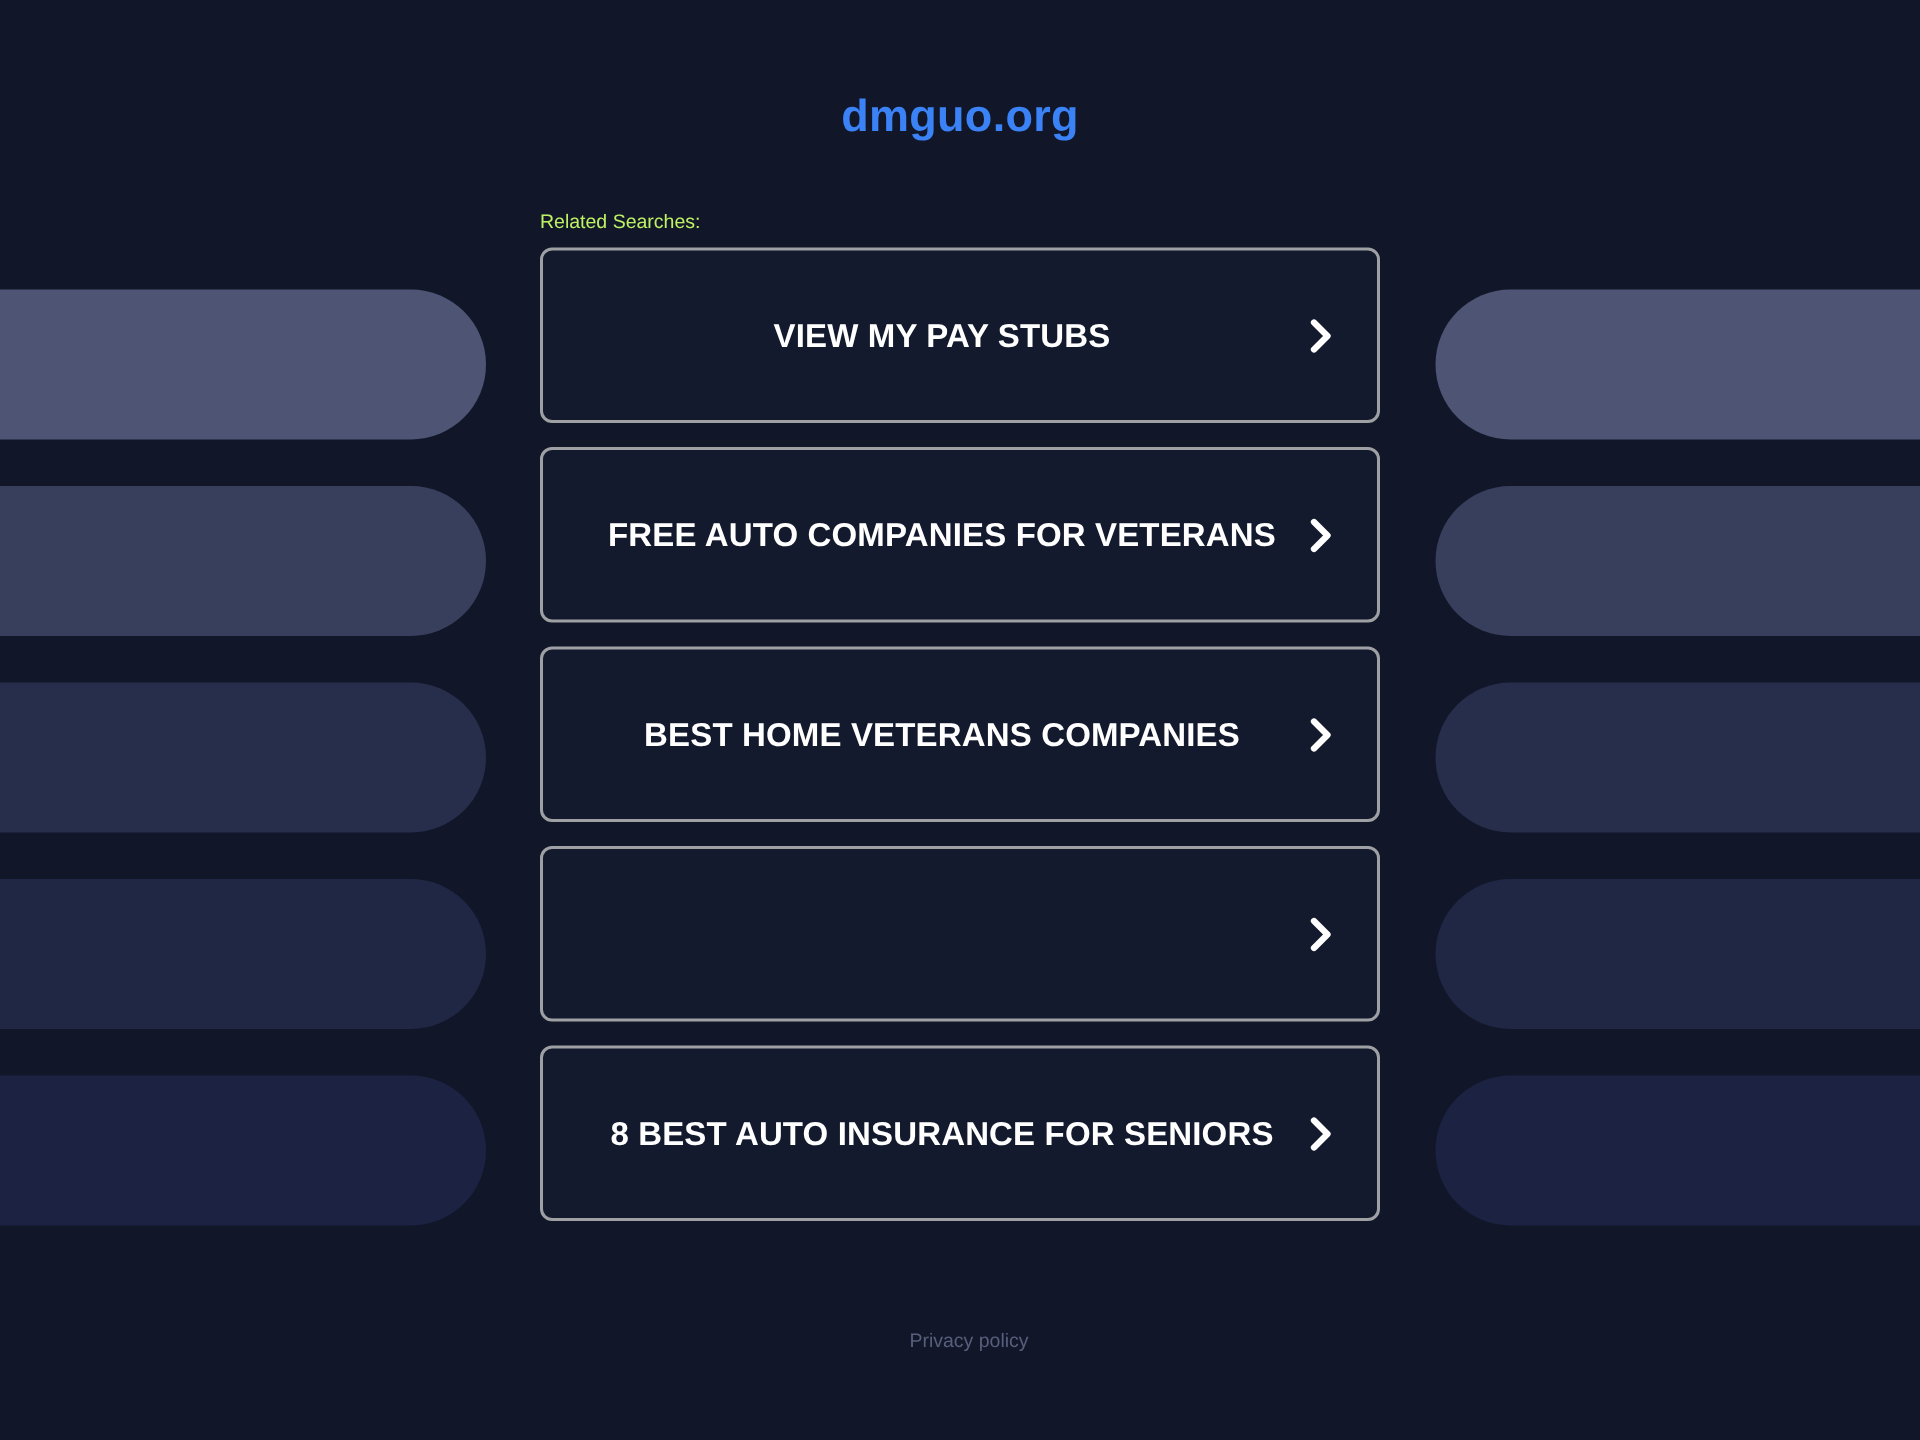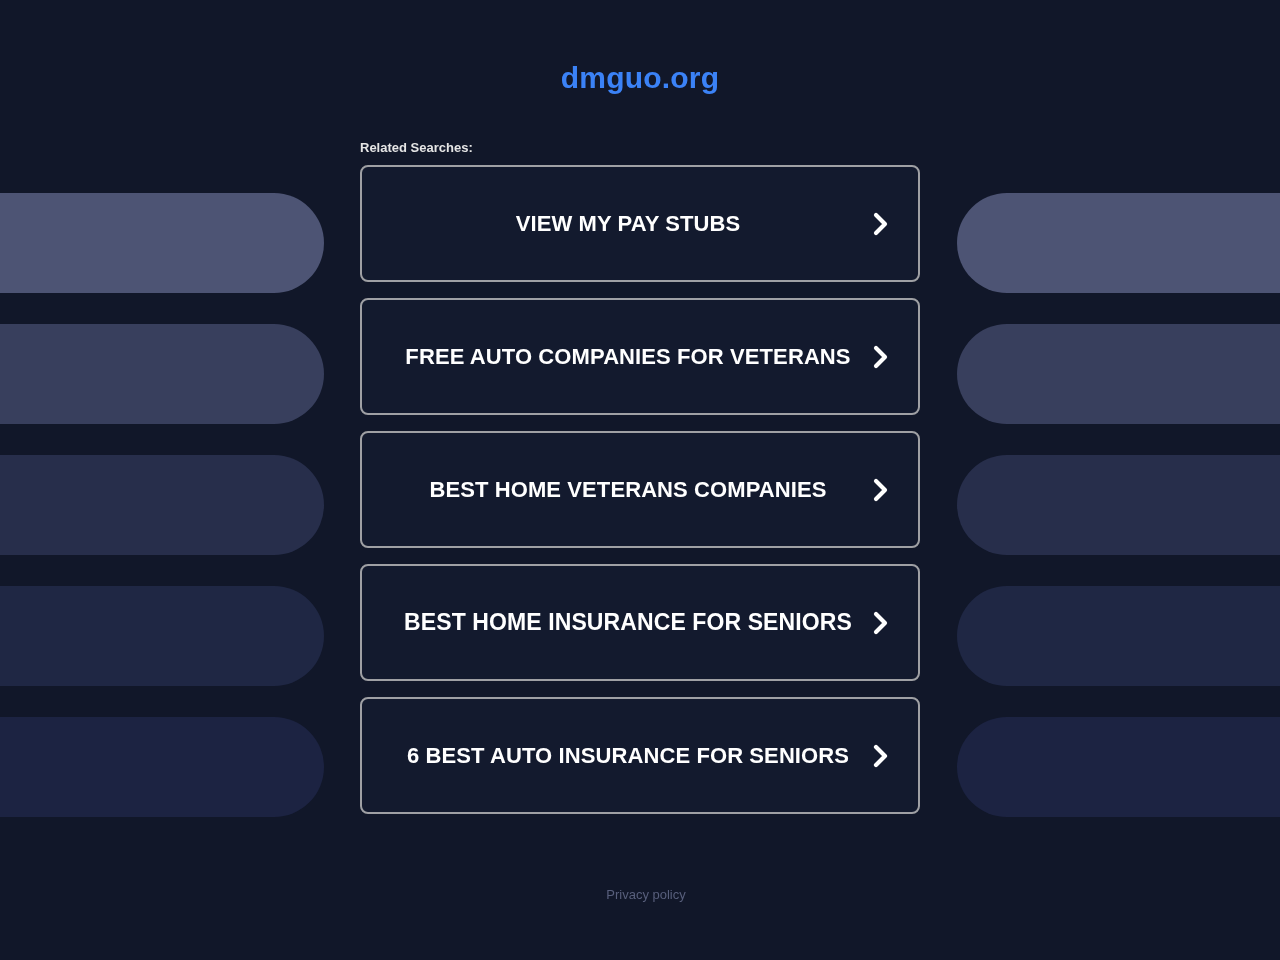--- a/index.html
+++ b/index.html
@@ -57,26 +57,25 @@
     line-height: 36px;
   }
 
   #related-wrap {
     width: 560px;
     margin: 0 auto;
     padding-top: 44px;
   }
 
   #related-label {
-    color: #e5e5e5;
+    color: #bef264;
     font-size: 13px;
     line-height: 16px;
     text-align: left;
     padding-bottom: 9px;
-    font-weight: bold;
   }
 
   #link-list {
     width: 560px;
     margin: 0 auto;
     display: flex;
     flex-direction: column;
     gap: 16px;
     border-radius: 12px;
   }
@@ -175,29 +174,28 @@
   </div>
       <div class="link-card">
     <span class="link-label">BEST HOME VETERANS COMPANIES</span>
     <span class="chevron-icon">
       <svg width="22" height="26" viewBox="0 0 22 26" fill="none" aria-hidden="true">
         <path d="M6 4 L15 13 L6 22" stroke="#ffffff" stroke-width="4.2" stroke-linecap="round" stroke-linejoin="round"></path>
       </svg>
     </span>
   </div>
       <div class="link-card size-lg">
-    <span class="link-label">BEST HOME INSURANCE FOR SENIORS</span>
-    <span class="chevron-icon">
-      <svg width="22" height="26" viewBox="0 0 22 26" fill="none" aria-hidden="true">
-        <path d="M6 4 L15 13 L6 22" stroke="#ffffff" stroke-width="4.2" stroke-linecap="round" stroke-linejoin="round"></path>
-      </svg>
-    </span>
-  </div>
-      <div class="link-card">
-    <span class="link-label">6 BEST AUTO INSURANCE FOR SENIORS</span>
+    <span class="chevron-icon">
+      <svg width="22" height="26" viewBox="0 0 22 26" fill="none" aria-hidden="true">
+        <path d="M6 4 L15 13 L6 22" stroke="#ffffff" stroke-width="4.2" stroke-linecap="round" stroke-linejoin="round"></path>
+      </svg>
+    </span>
+  </div>
+      <div class="link-card">
+    <span class="link-label">8 BEST AUTO INSURANCE FOR SENIORS</span>
     <span class="chevron-icon">
       <svg width="22" height="26" viewBox="0 0 22 26" fill="none" aria-hidden="true">
         <path d="M6 4 L15 13 L6 22" stroke="#ffffff" stroke-width="4.2" stroke-linecap="round" stroke-linejoin="round"></path>
       </svg>
     </span>
   </div>
     </div>
 
   <div id="footer">
     <a id="privacy-link">Privacy policy</a>

